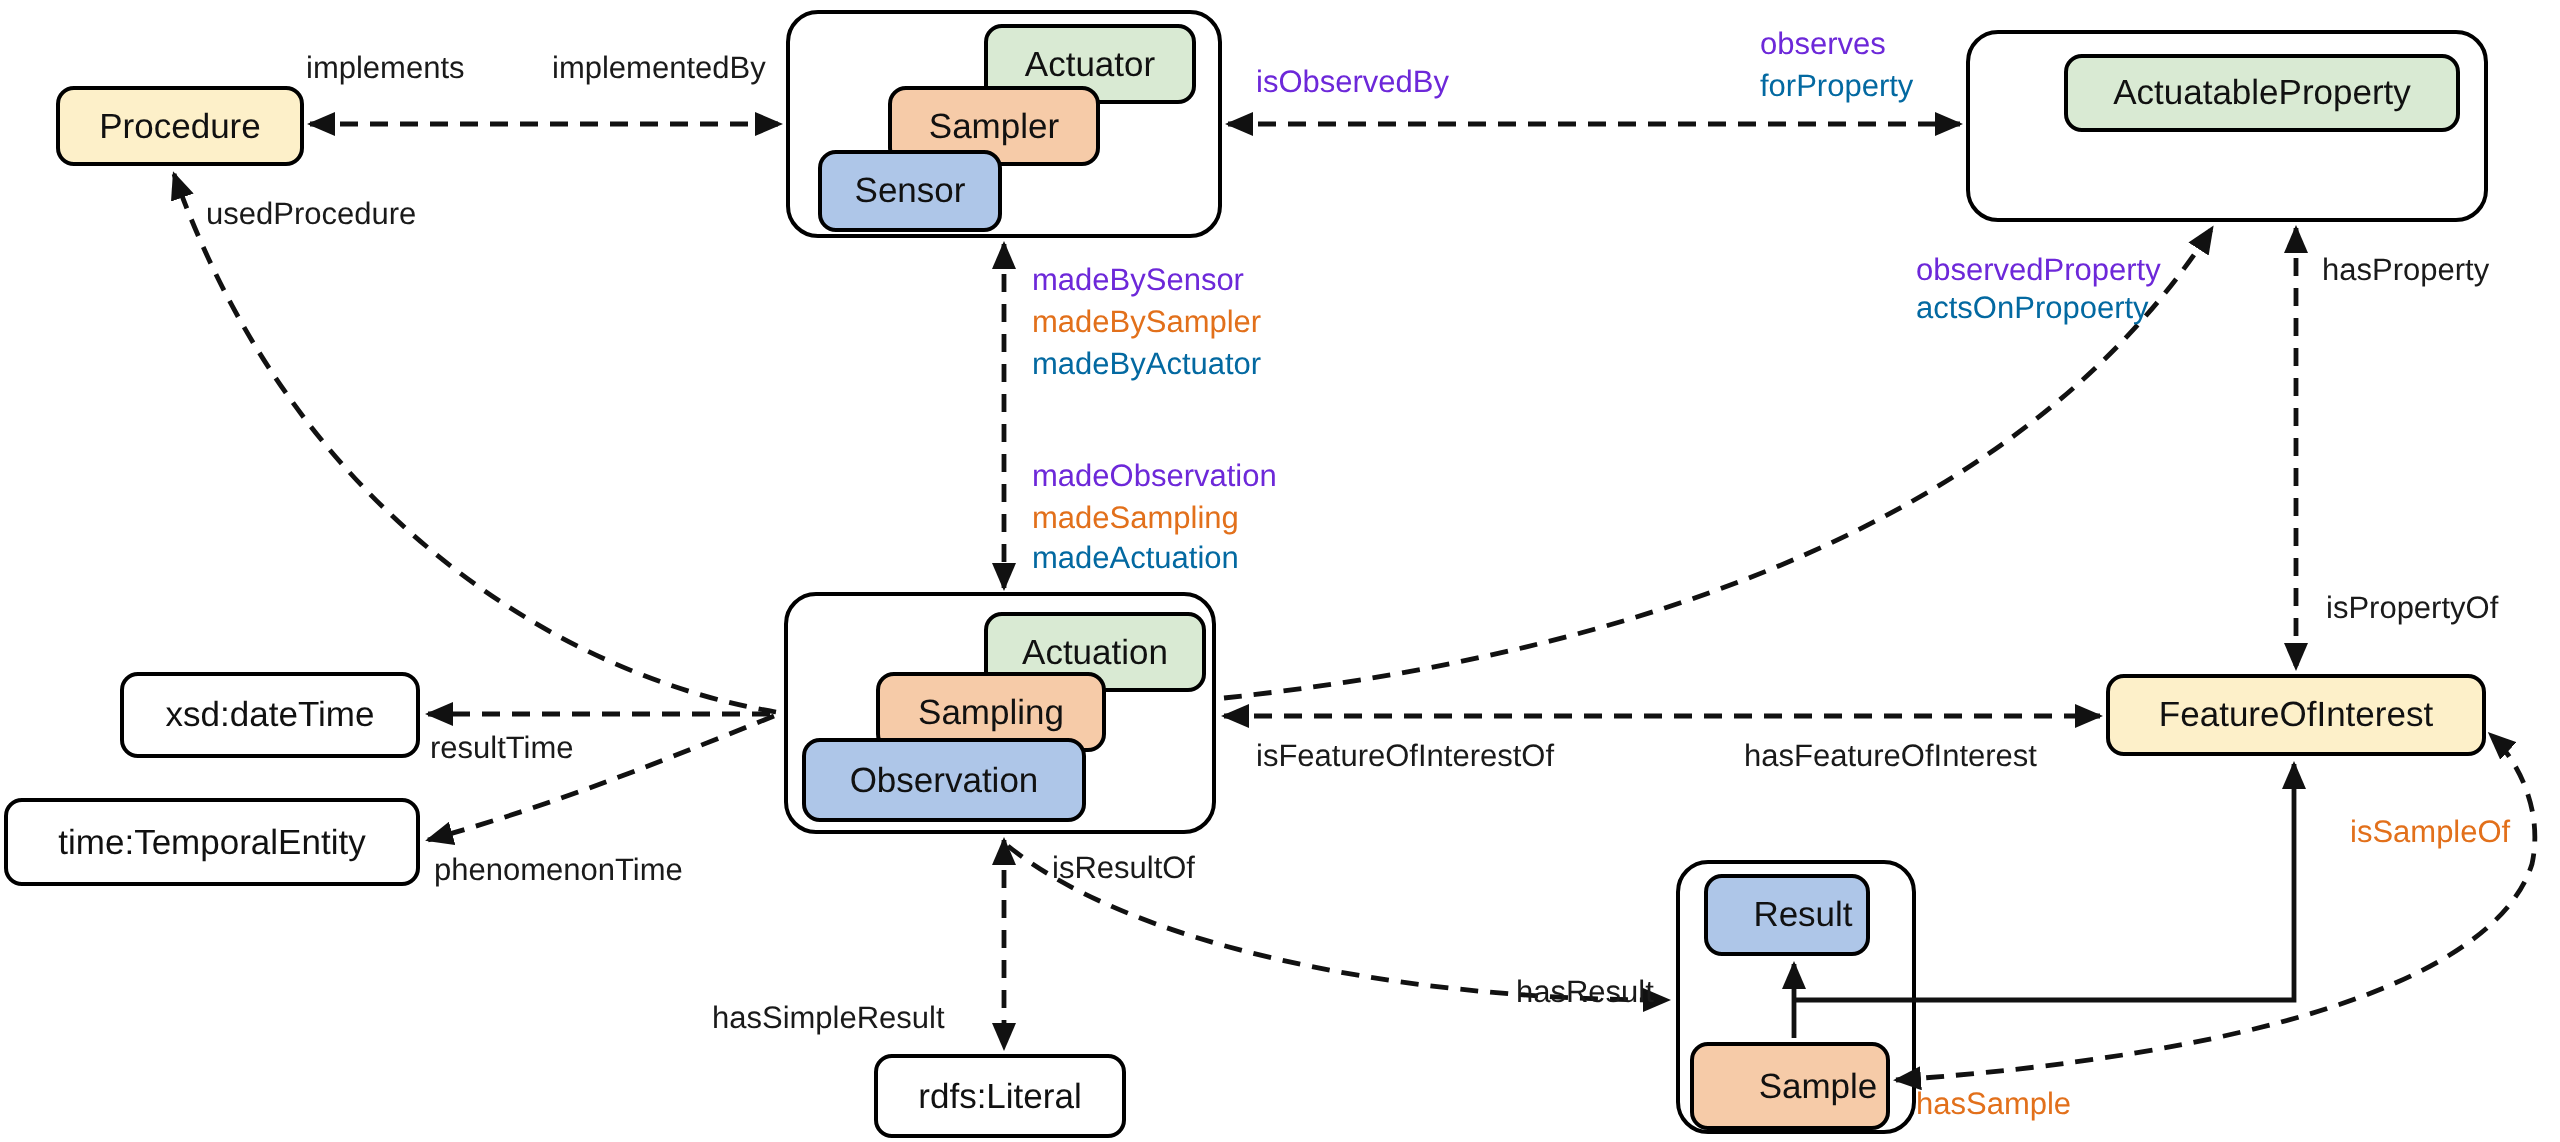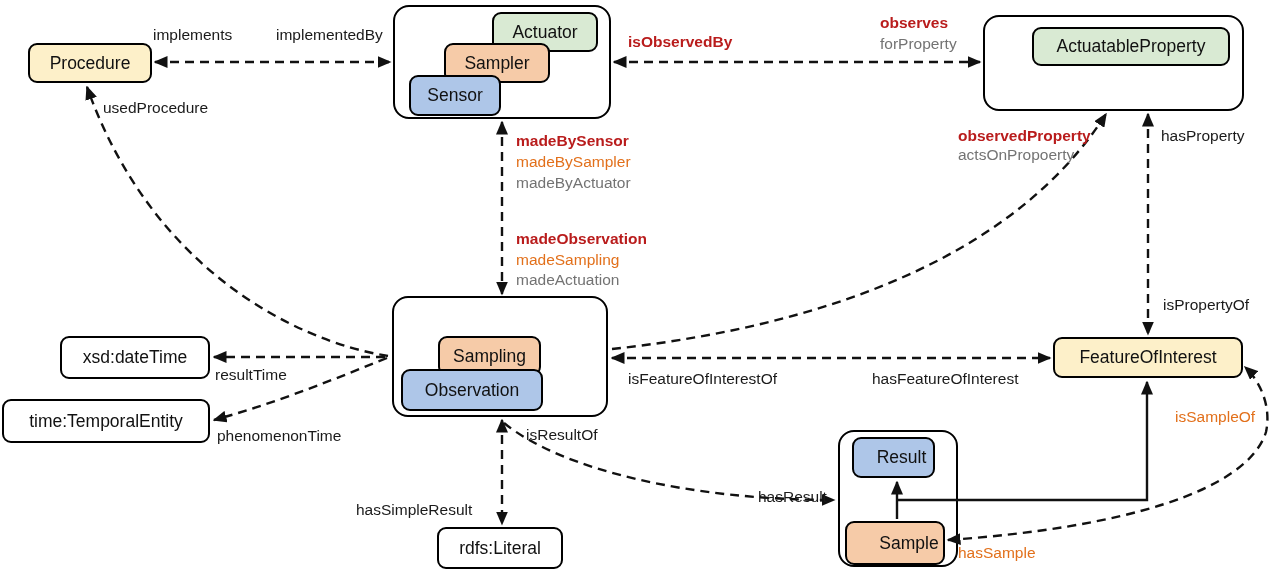--- a/index.html
+++ b/index.html
@@ -17,42 +17,43 @@
     background:#fff;box-sizing:border-box;
   }
   .fill-blue{background:#aec6e8;}
   .fill-orange{background:#f6cba8;}
   .fill-green{background:#d9ead3;}
   .fill-yellow{background:#fdf0c9;}
   .fill-white{background:#ffffff;}
   .elabel{
     position:absolute;font-size:15.5px;color:#1a1a1a;white-space:nowrap;line-height:1.1;
   }
-  .t-blue{color:#b91c1c;font-weight:bold;}
+  .t-blue{color:#6d28d9;}
   .t-orange{color:#e2701b;}
-  .t-green{color:#737373;}
+  .t-green{color:#0369a1;}
   svg#edges{position:absolute;left:0;top:0;pointer-events:none;}
 </style>
 </head>
 <body>
 
 <div id="canvas">
 
   <div class="node fill-yellow" style="left:28px;top:43px;width:124px;height:40px;">Procedure</div>
 
   <div class="group" style="left:393px;top:5px;width:218px;height:114px;"></div>
   <div class="node fill-green" style="left:492px;top:12px;width:106px;height:40px;">Actuator</div>
   <div class="node fill-orange" style="left:444px;top:43px;width:106px;height:40px;">Sampler</div>
   <div class="node fill-blue" style="left:409px;top:75px;width:92px;height:41px;">Sensor</div>
 
   <div class="group" style="left:983px;top:15px;width:261px;height:96px;"></div>
   <div class="node fill-green" style="left:1032px;top:27px;width:198px;height:39px;">ActuatableProperty</div>
 
   <div class="group" style="left:392px;top:296px;width:216px;height:121px;"></div>
-  <div class="node fill-orange" style="left:438px;top:336px;width:103px;height:40px;">Sampling</div>
+  <div class="node fill-green" style="left:492px;top:306px;width:111px;height:40px;">Actuation</div>
+  <div class="node fill-orange" style="left:438px;top:336px;width:115px;height:40px;">Sampling</div>
   <div class="node fill-blue" style="left:401px;top:369px;width:142px;height:42px;">Observation</div>
 
   <div class="node fill-white" style="left:60px;top:336px;width:150px;height:43px;">xsd:dateTime</div>
   <div class="node fill-white" style="left:2px;top:399px;width:208px;height:44px;">time:TemporalEntity</div>
 
   <div class="node fill-yellow" style="left:1053px;top:337px;width:190px;height:41px;">FeatureOfInterest</div>
 
   <div class="group" style="left:838px;top:430px;width:120px;height:137px;"></div>
   <div class="node fill-blue" style="left:852px;top:437px;width:83px;height:41px;padding-left:16px;">Result</div>
   <div class="node fill-orange" style="left:845px;top:521px;width:100px;height:44px;padding-left:28px;">Sample</div>

